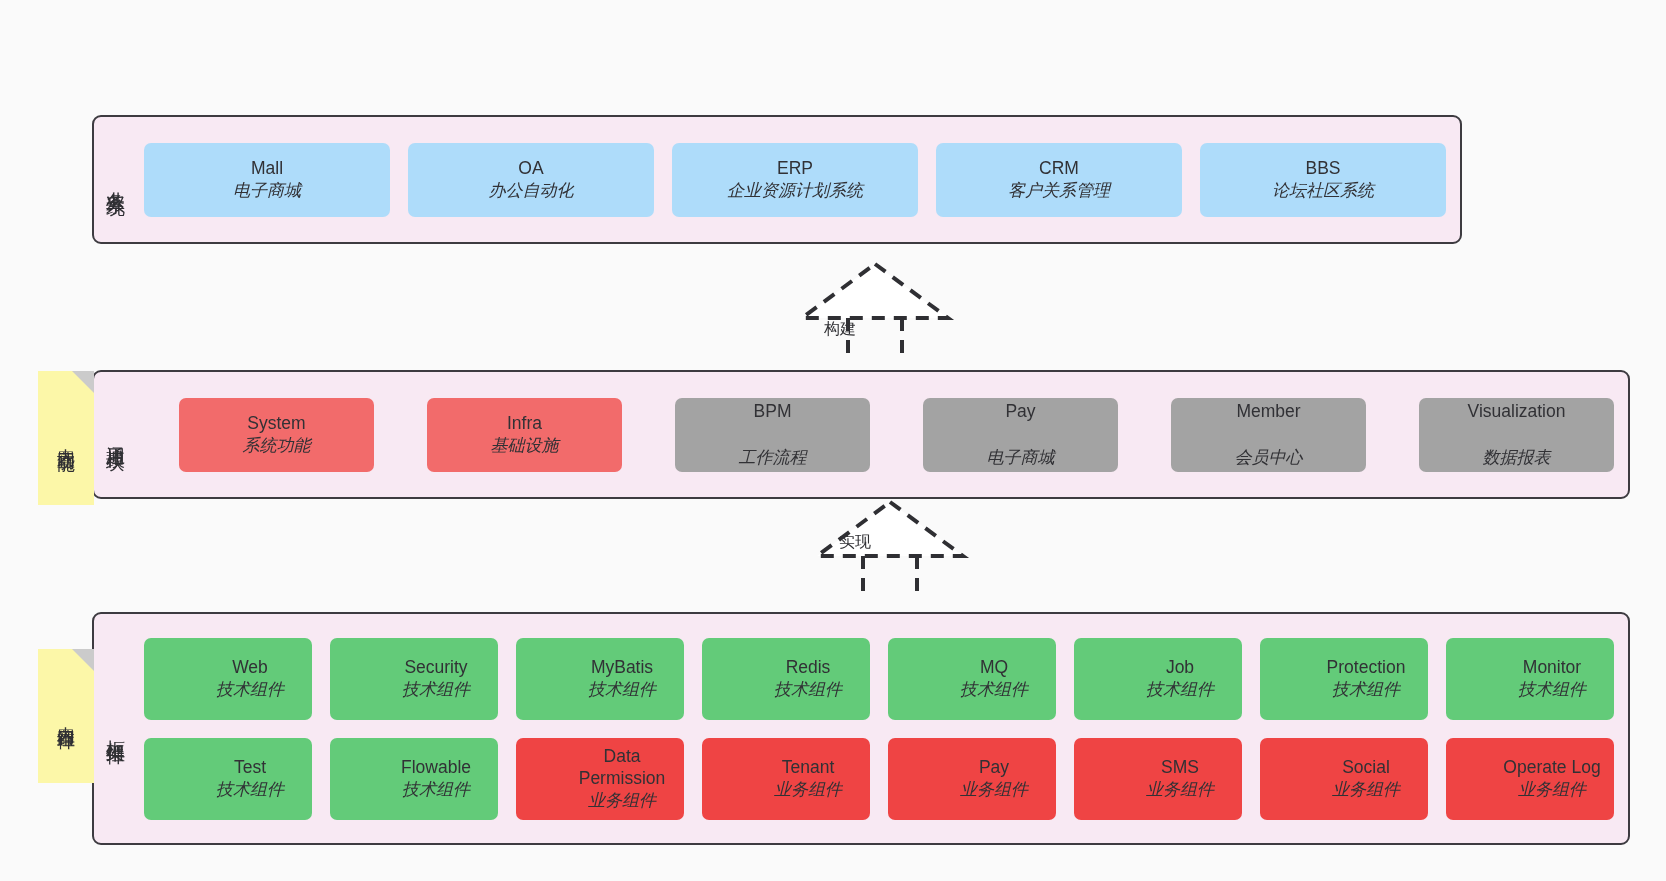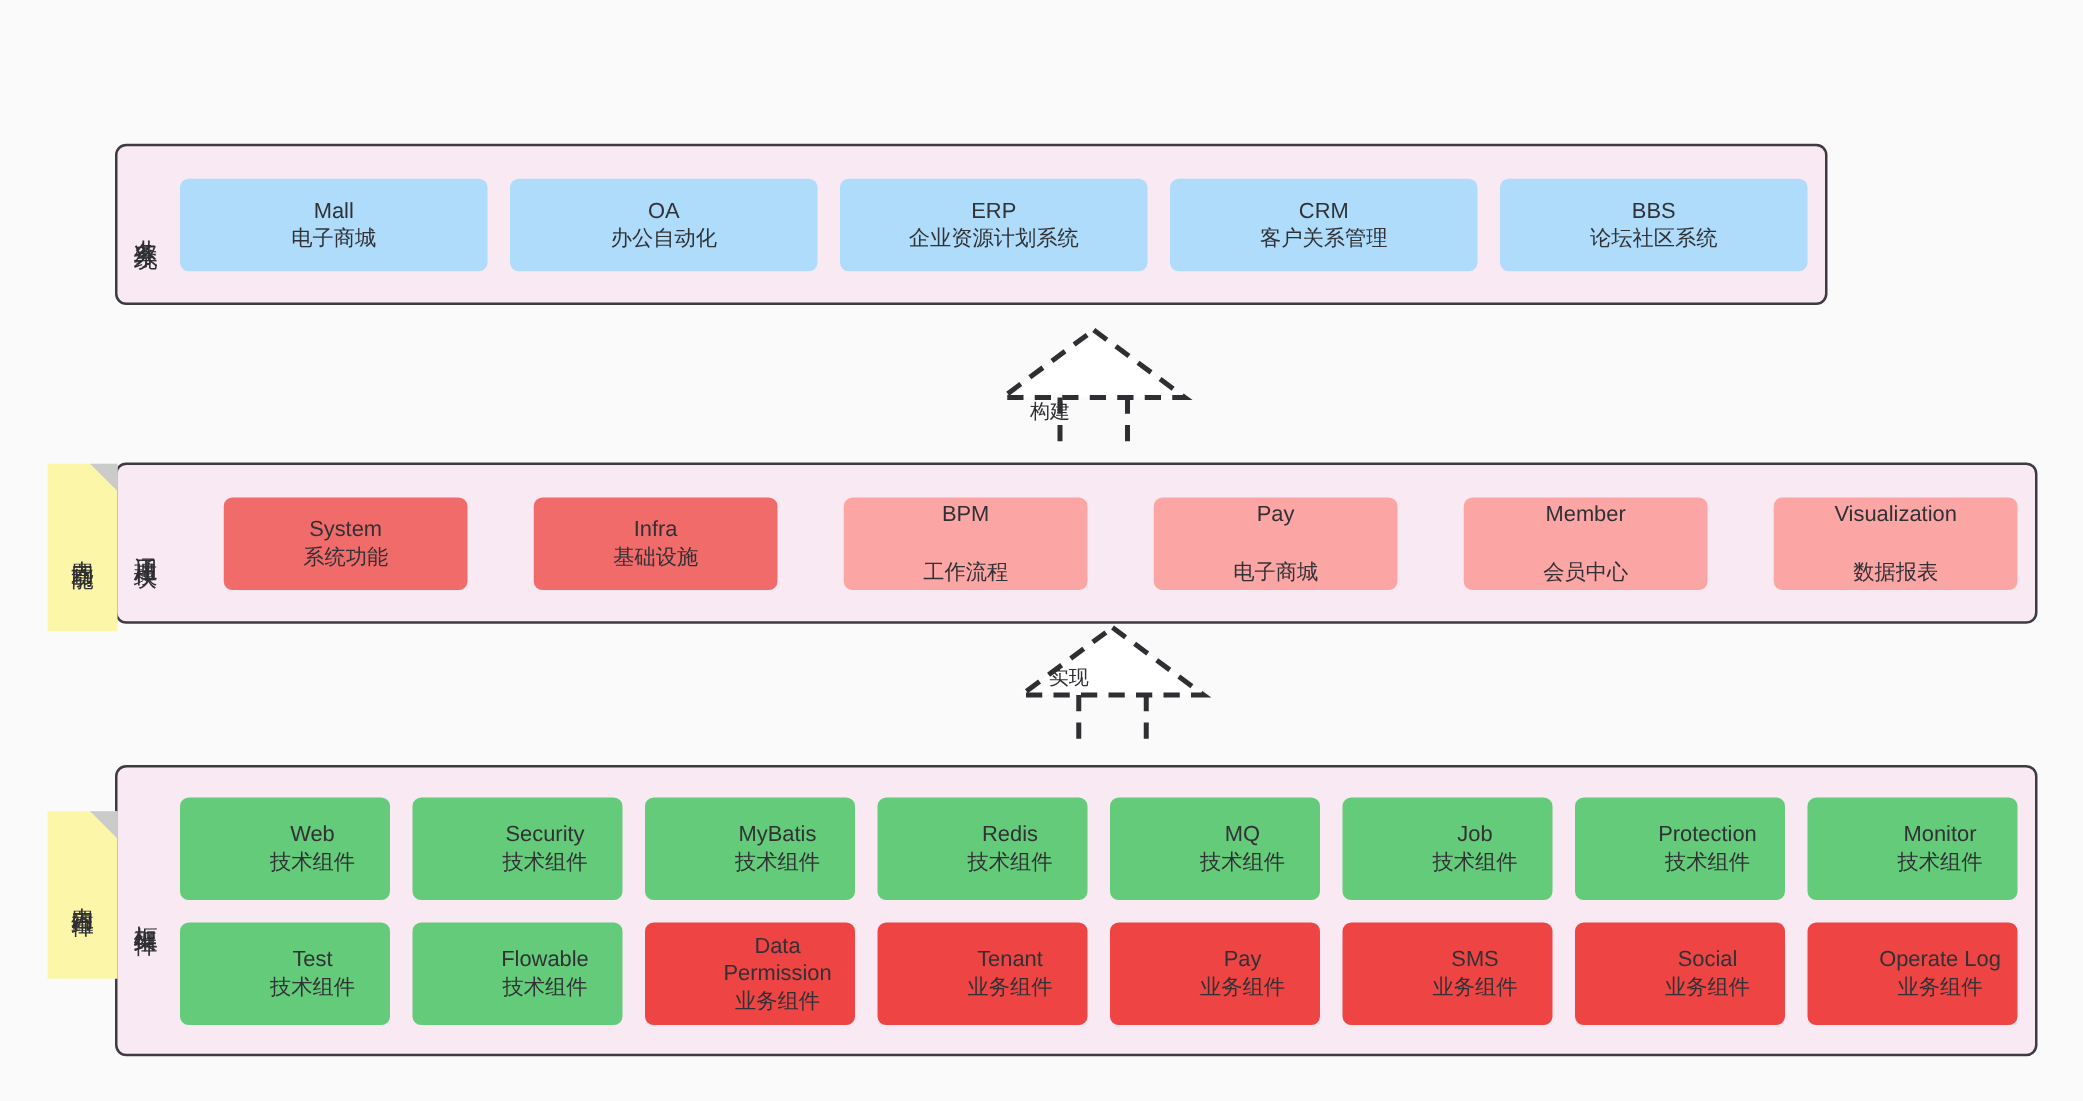--- a/index.html
+++ b/index.html
@@ -59,25 +59,25 @@
     justify-content: center;
     text-align: center;
     color: #313135;
     font-size: 17px;
     line-height: 1.30;
     padding: 6px 4px;
     min-height: 48px;
   }
   .cell .ln { display: block; }
   .cell .ln-en { font-size: 17.5px; }
-  .cell .ln-cn { font-size: 17px; }
+  .cell .ln-cn { font-size: 17px; font-style: italic; }
 
   .c-blue      { background: #aedcfa; }
   .c-red       { background: #f26b6b; }
-  .c-pink      { background: #fca5a5; gap: 24px; }
+  .c-pink      { background: #a3a3a3; gap: 24px; }
   .c-green     { background: #63cb79; }
   .c-greenlite { background: #ef4444; }
 
   
   #layer-business  { left: 92px;  top: 115px; width: 1370px; height: 129px; }
   #layer-business  .cell { height: 74px; }
   #layer-common    { left: 92px;  top: 370px; width: 1538px; height: 129px; }
   #layer-common    .cell { height: 74px; margin-left: 35px; }
   #layer-framework { left: 92px;  top: 612px; width: 1538px; height: 233px; }
   #layer-framework .cell { height: 82px; padding-left: 48px; }

